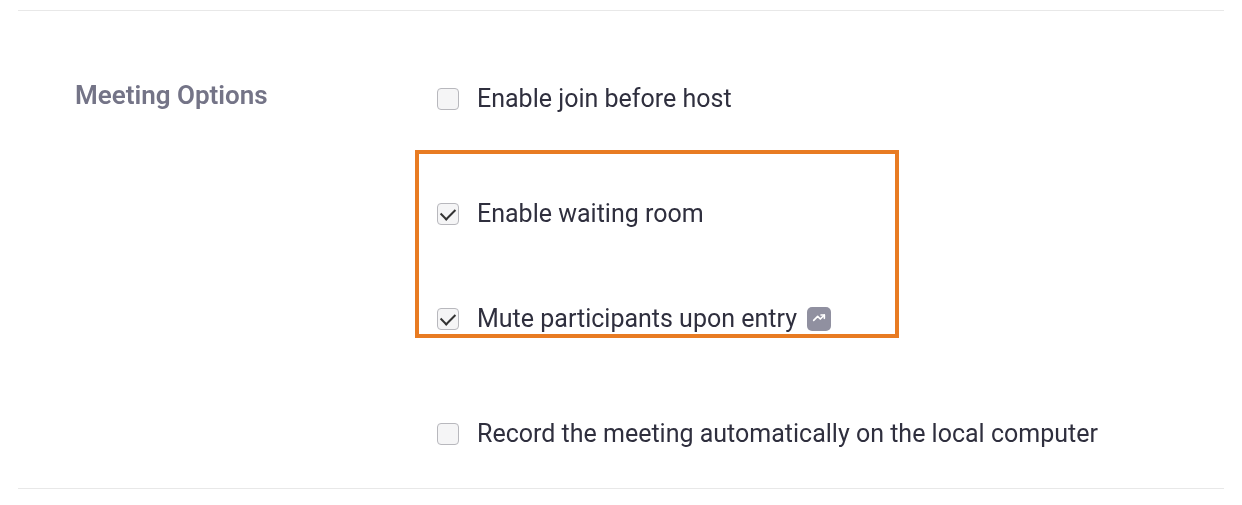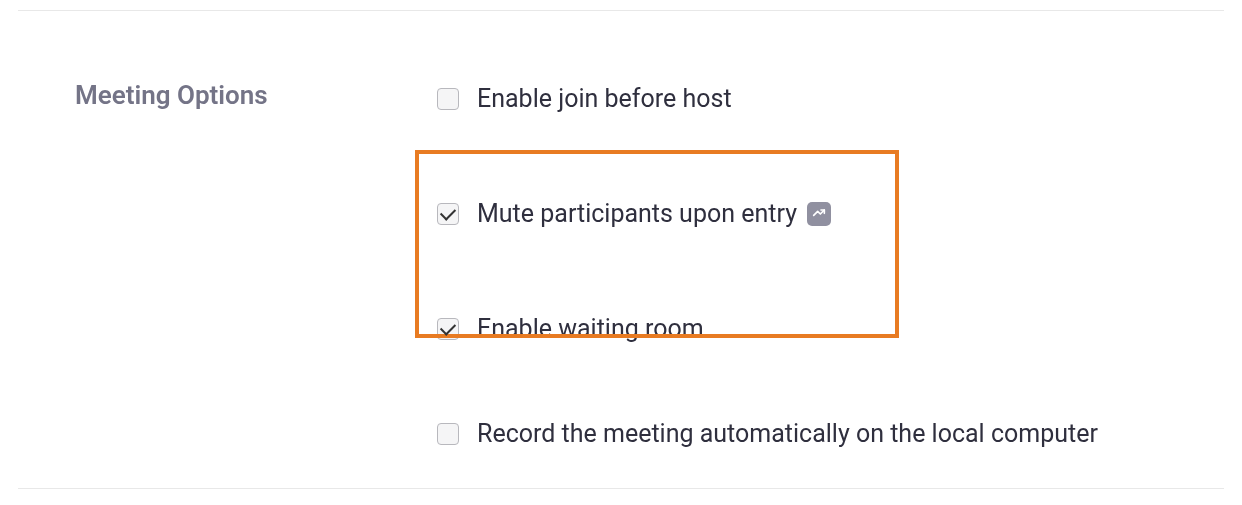--- a/index.html
+++ b/index.html
@@ -122,34 +122,34 @@
 
   <div class="options-col">
 
     <div class="highlight-box"></div>
 
     <div class="option-row opt-1">
       <span class="checkbox"></span>
       <span class="option-label">Enable join before host</span>
     </div>
 
+    <div class="option-row opt-3">
+      <span class="checkbox checked"></span>
+      <span class="option-label">Enable waiting room</span>
+    </div>
+
     <div class="option-row opt-2">
       <span class="checkbox checked"></span>
       <span class="option-label">Mute participants upon entry</span>
       <span class="info-badge">
         <svg viewBox="0 0 24 24" fill="none">
           <path d="M4 14 L10 8 L14 12 L20 6" stroke="#fff" stroke-width="2.5" stroke-linecap="round" stroke-linejoin="round"></path>
           <path d="M15 6 L20 6 L20 11" stroke="#fff" stroke-width="2.5" stroke-linecap="round" stroke-linejoin="round"></path>
         </svg>
       </span>
-    </div>
-
-    <div class="option-row opt-3">
-      <span class="checkbox checked"></span>
-      <span class="option-label">Enable waiting room</span>
     </div>
 
     <div class="option-row opt-4">
       <span class="checkbox"></span>
       <span class="option-label">Record the meeting automatically on the local computer</span>
     </div>
 
   </div>
 </div>
 

